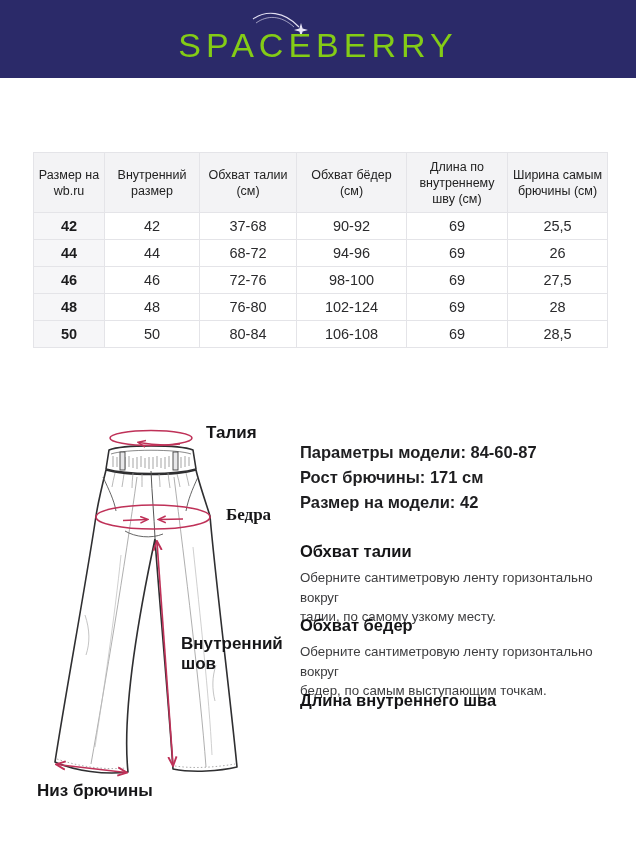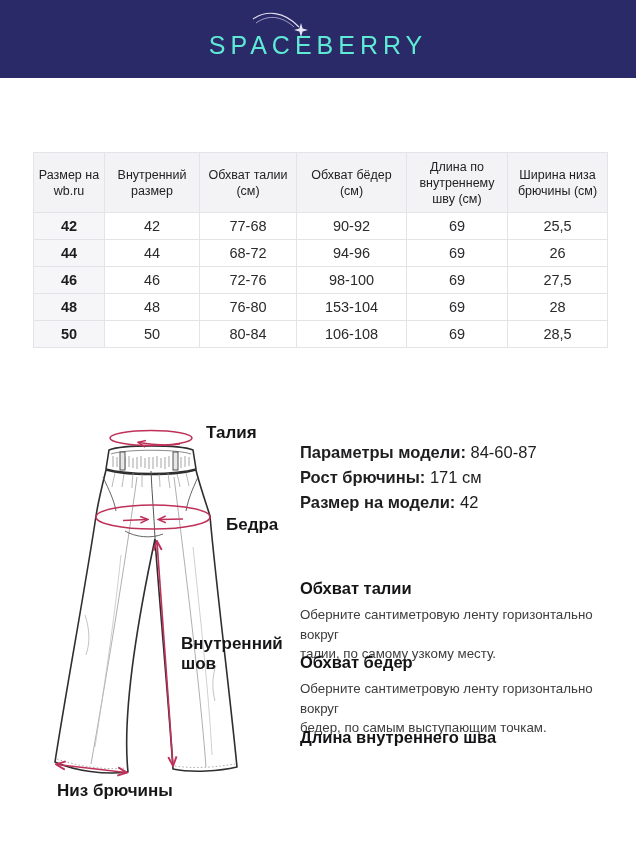--- a/index.html
+++ b/index.html
@@ -3,53 +3,53 @@
 <meta charset="utf-8">
 <style>
   * { margin:0; padding:0; box-sizing:border-box; }
   html,body { width:636px; height:848px; background:#ffffff;
     font-family:"Liberation Sans", sans-serif; color:#1e1e20; }
   .canvas { position:relative; width:636px; height:848px; overflow:hidden; background:#fff; }
 
   
   .header { position:absolute; left:0; top:0; width:636px; height:78px;
     background:#2b2a69; display:flex; align-items:center; justify-content:center; }
-  .logo { position:relative; color:#5eead4; font-size:25px; font-weight:500;
+  .logo { position:relative; color:#84cc16; font-size:34px; font-weight:500;
     letter-spacing:5px; line-height:1; padding-top:12px; }
   .star-svg { position:absolute; left:250px; top:9px; }
 
   
   table.size-table { position:absolute; left:33px; top:152px; width:574px;
     border-collapse:collapse; table-layout:fixed; }
   .size-table th, .size-table td { border:1px solid #e4e4e8; text-align:center;
     vertical-align:middle; }
   .size-table thead th { background:#f3f3f5; height:60px; font-size:12.5px;
     font-weight:400; color:#222; line-height:16px; padding:0 4px; }
   .size-table tbody tr { height:27px; }
   .size-table tbody th { background:#f6f6f8; font-size:14.5px; font-weight:700; color:#1c1c1e; }
   .size-table tbody td { background:#fff; font-size:14.5px; font-weight:400; color:#2a2a2c; }
 
   
   .diagram { position:absolute; left:25px; top:415px; width:280px; height:400px; }
   .diagram svg { position:absolute; left:0; top:0; }
   .dlabel { position:absolute; font-size:17px; font-weight:600; color:#161618;
     line-height:20px; white-space:pre-line; }
   .lbl-waist { left:181px; top:8px; }
-  .lbl-hips  { left:201px; top:100px; }
+  .lbl-hips  { left:201px; top:90px;font-family:Liberation Serif, serif; }
   .lbl-inseam{ left:156px; top:219px; width:110px; }
-  .lbl-hem   { left:32px;  top:366px; }
+  .lbl-hem   { left:12px;  top:366px; }
 
   
   .model-info { position:absolute; left:300px; top:440px; }
   .model-info .mrow { font-size:16.5px; line-height:25px; }
   .model-info .mlab { font-weight:700; }
-  .model-info .mval { font-weight:400; }
+  .model-info .mval { font-weight:700; }
 
   .msec { position:absolute; left:300px; width:330px; }
-  .msec h3 { font-size:16.5px; font-weight:700; color:#141416; margin-bottom:7px;margin-top:37px; }
+  .msec h3 { font-size:16.5px; font-weight:700; color:#141416; margin-bottom:7px; }
   .msec p { font-size:13.3px; line-height:19.5px; color:#3d3d3f; white-space:pre-line; }
   .sec-0 { top:542px; } .sec-1 { top:616px; } .sec-2 { top:691px; }
 </style>
 </head>
 <body>
 
 <div class="canvas">
 
   <div class="header">
     <svg class="star-svg" width="64" height="30" viewBox="0 0 64 30">
@@ -69,28 +69,28 @@
         <col style="width:101px">
         <col style="width:100px">
     </colgroup>
     <thead>
       <tr>
         <th>Размер на wb.ru</th>
         <th>Внутренний размер</th>
         <th>Обхват талии (см)</th>
         <th>Обхват бёдер (см)</th>
         <th>Длина по внутреннему шву (см)</th>
-        <th>Ширина низа брючины (см)</th>
+        <th>Ширина самым брючины (см)</th>
       </tr>
     </thead>
     <tbody>
       <tr>
         <th>42</th>
         <td>42</td>
-        <td>77-68</td>
+        <td>37-68</td>
         <td>90-92</td>
         <td>69</td>
         <td>25,5</td>
       </tr>
       <tr>
         <th>44</th>
         <td>44</td>
         <td>68-72</td>
         <td>94-96</td>
         <td>69</td>
@@ -101,21 +101,21 @@
         <td>46</td>
         <td>72-76</td>
         <td>98-100</td>
         <td>69</td>
         <td>27,5</td>
       </tr>
       <tr>
         <th>48</th>
         <td>48</td>
         <td>76-80</td>
-        <td>153-104</td>
+        <td>102-124</td>
         <td>69</td>
         <td>28</td>
       </tr>
       <tr>
         <th>50</th>
         <td>50</td>
         <td>80-84</td>
         <td>106-108</td>
         <td>69</td>
         <td>28,5</td>

